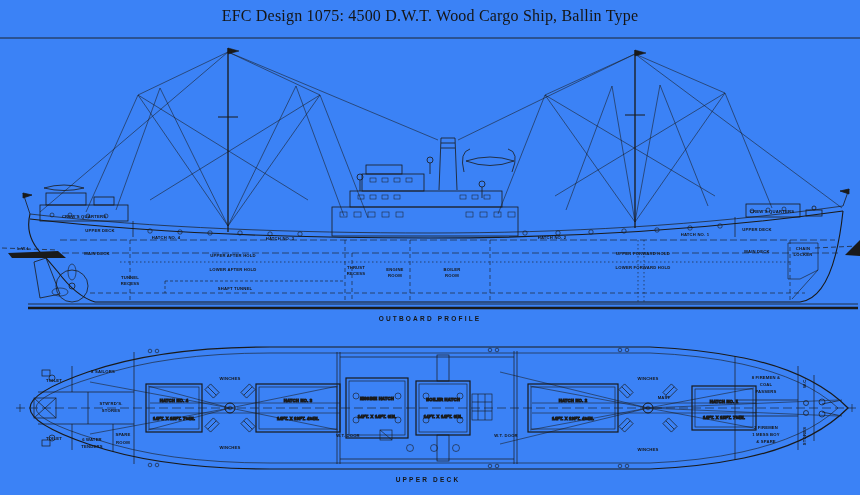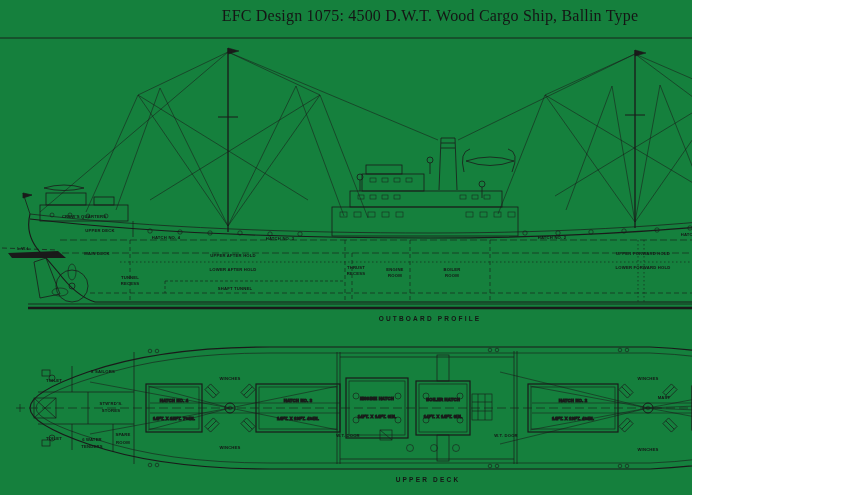--- a/index.html
+++ b/index.html
@@ -1,16 +1,16 @@
 <!DOCTYPE html>
 <html><head>
 <meta charset="utf-8">
 <style>
   html,body{margin:0;padding:0;background:#ffffff;}
-  #stage{width:692px;height:495px;background:#15803d;position:relative;overflow:hidden;}
+  #stage{width:860px;height:495px;background:#3b82f6;position:relative;overflow:hidden;}
   svg{display:block;}
   text{text-anchor:middle;fill:#151515;}
   .title{font-family:"Liberation Serif", serif;font-size:16px;letter-spacing:.2px;}
   .lbl4{font-family:"Liberation Sans", sans-serif;font-size:4.2px;font-weight:bold;letter-spacing:.2px;}
   .cap{font-family:"Liberation Sans", sans-serif;font-size:6.5px;font-weight:bold;letter-spacing:2.2px;}
   .ln{stroke:#1a1a1a;fill:none;}
 </style>
 </head>
 <body>
 

